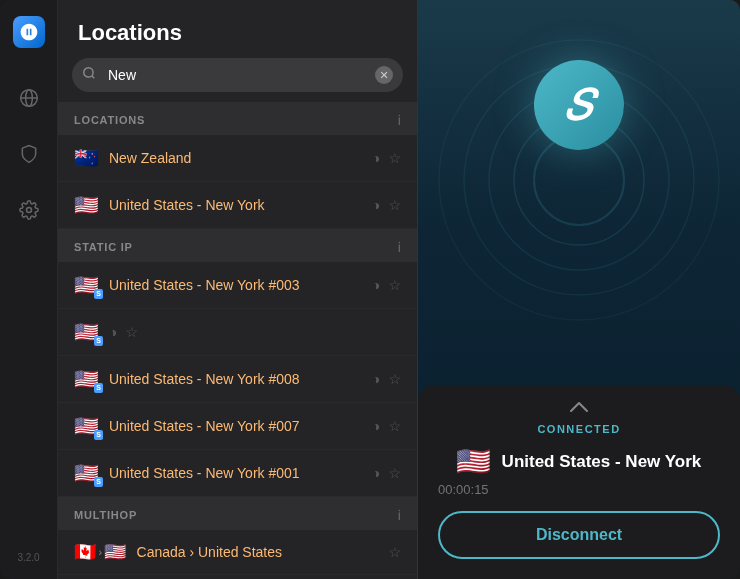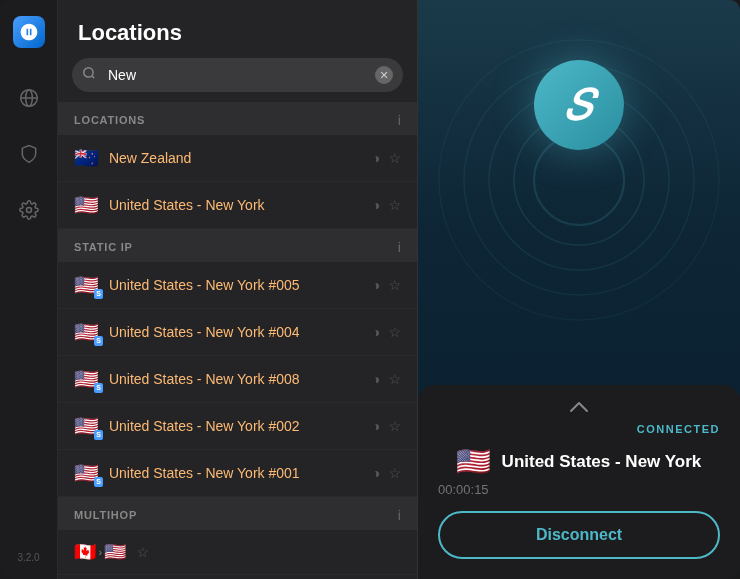--- a/index.html
+++ b/index.html
@@ -251,21 +251,21 @@
       border-radius: 16px 16px 0 0;
       padding: 14px 20px 20px;
     }
     .vpn-chevron {
       text-align: center;
       color: #888;
       font-size: 16px;
       margin-bottom: 6px;
     }
     .vpn-connected-label {
-      text-align: right;
+      text-align: center;
       font-size: 11px;
       font-weight: 700;
       color: #4db8c8;
       letter-spacing: 1.5px;
       text-transform: uppercase;
       margin-bottom: 10px;
     }
     .vpn-location-info {
       display: flex;
       align-items: center;
@@ -375,48 +375,47 @@
       </div>
     </div>
 
     <div class="section-header">
       <span class="section-header-label">STATIC IP</span>
       <span class="section-info-icon">ℹ</span>
     </div>
 
     <div class="location-item">
       <span class="location-flag flag-static">🇺🇸</span>
-      <span class="location-name">United States - New York #005</span>
+      <span class="location-name">United States - New York #003</span>
       <div class="location-actions">
         <span class="location-signal">◑</span>
         <span class="location-star">☆</span>
       </div>
     </div>
 
     <div class="location-item">
       <span class="location-flag flag-static">🇺🇸</span>
-      <span class="location-name">United States - New York #004</span>
       <div class="location-actions">
         <span class="location-signal">◑</span>
         <span class="location-star">☆</span>
       </div>
     </div>
 
     <div class="location-item">
       <span class="location-flag flag-static">🇺🇸</span>
       <span class="location-name">United States - New York #008</span>
       <div class="location-actions">
         <span class="location-signal">◑</span>
         <span class="location-star">☆</span>
       </div>
     </div>
 
     <div class="location-item">
       <span class="location-flag flag-static">🇺🇸</span>
-      <span class="location-name">United States - New York #002</span>
+      <span class="location-name">United States - New York #007</span>
       <div class="location-actions">
         <span class="location-signal">◑</span>
         <span class="location-star">☆</span>
       </div>
     </div>
 
     <div class="location-item">
       <span class="location-flag flag-static">🇺🇸</span>
       <span class="location-name">United States - New York #001</span>
       <div class="location-actions">
@@ -429,20 +428,21 @@
       <span class="section-header-label">MULTIHOP</span>
       <span class="section-info-icon">ℹ</span>
     </div>
 
     <div class="location-item">
       <div class="flag-multihop">
         <span style="font-size:18px;">🇨🇦</span>
         <span style="font-size:11px; color:#888; margin:0 2px;">›</span>
         <span style="font-size:18px;">🇺🇸</span>
       </div>
+      <span class="location-name">Canada › United States</span>
       <div class="location-actions">
         <span class="location-star">☆</span>
       </div>
     </div>
 
   </div>
 </div>
 
 <div class="vpn-panel">
 

